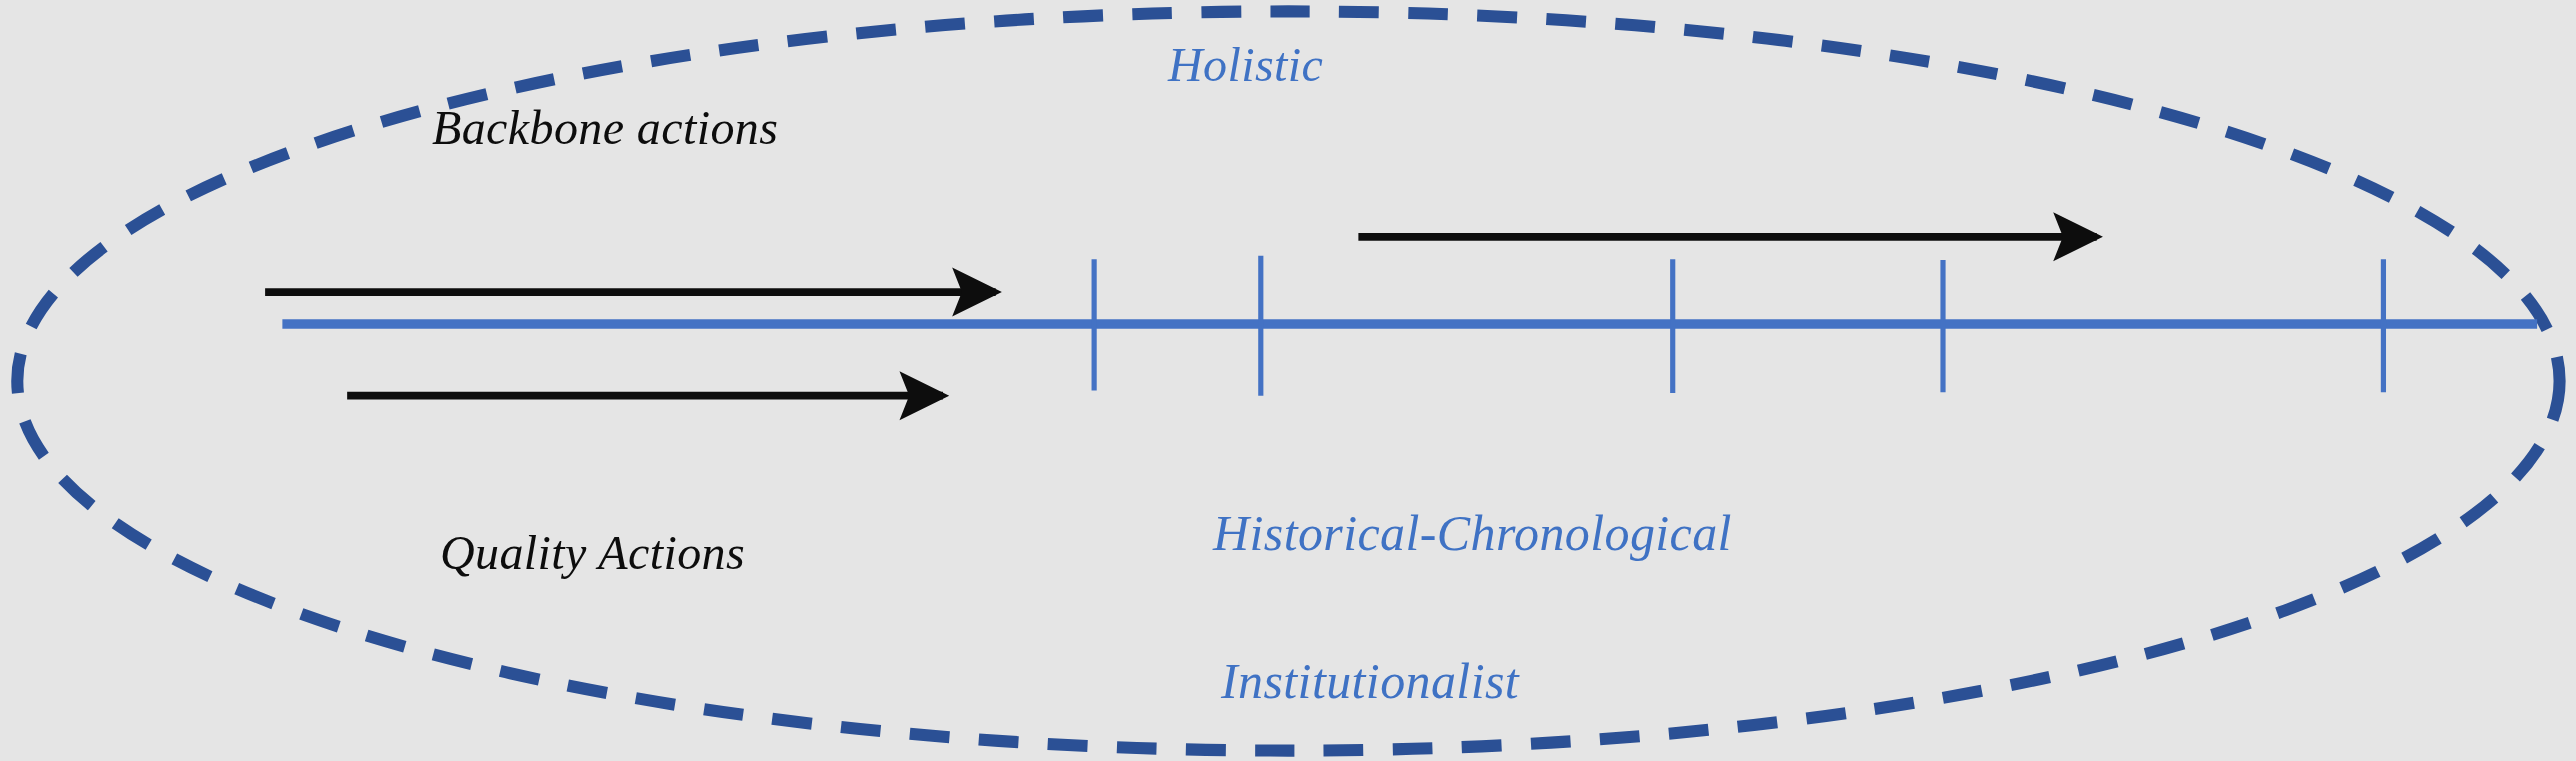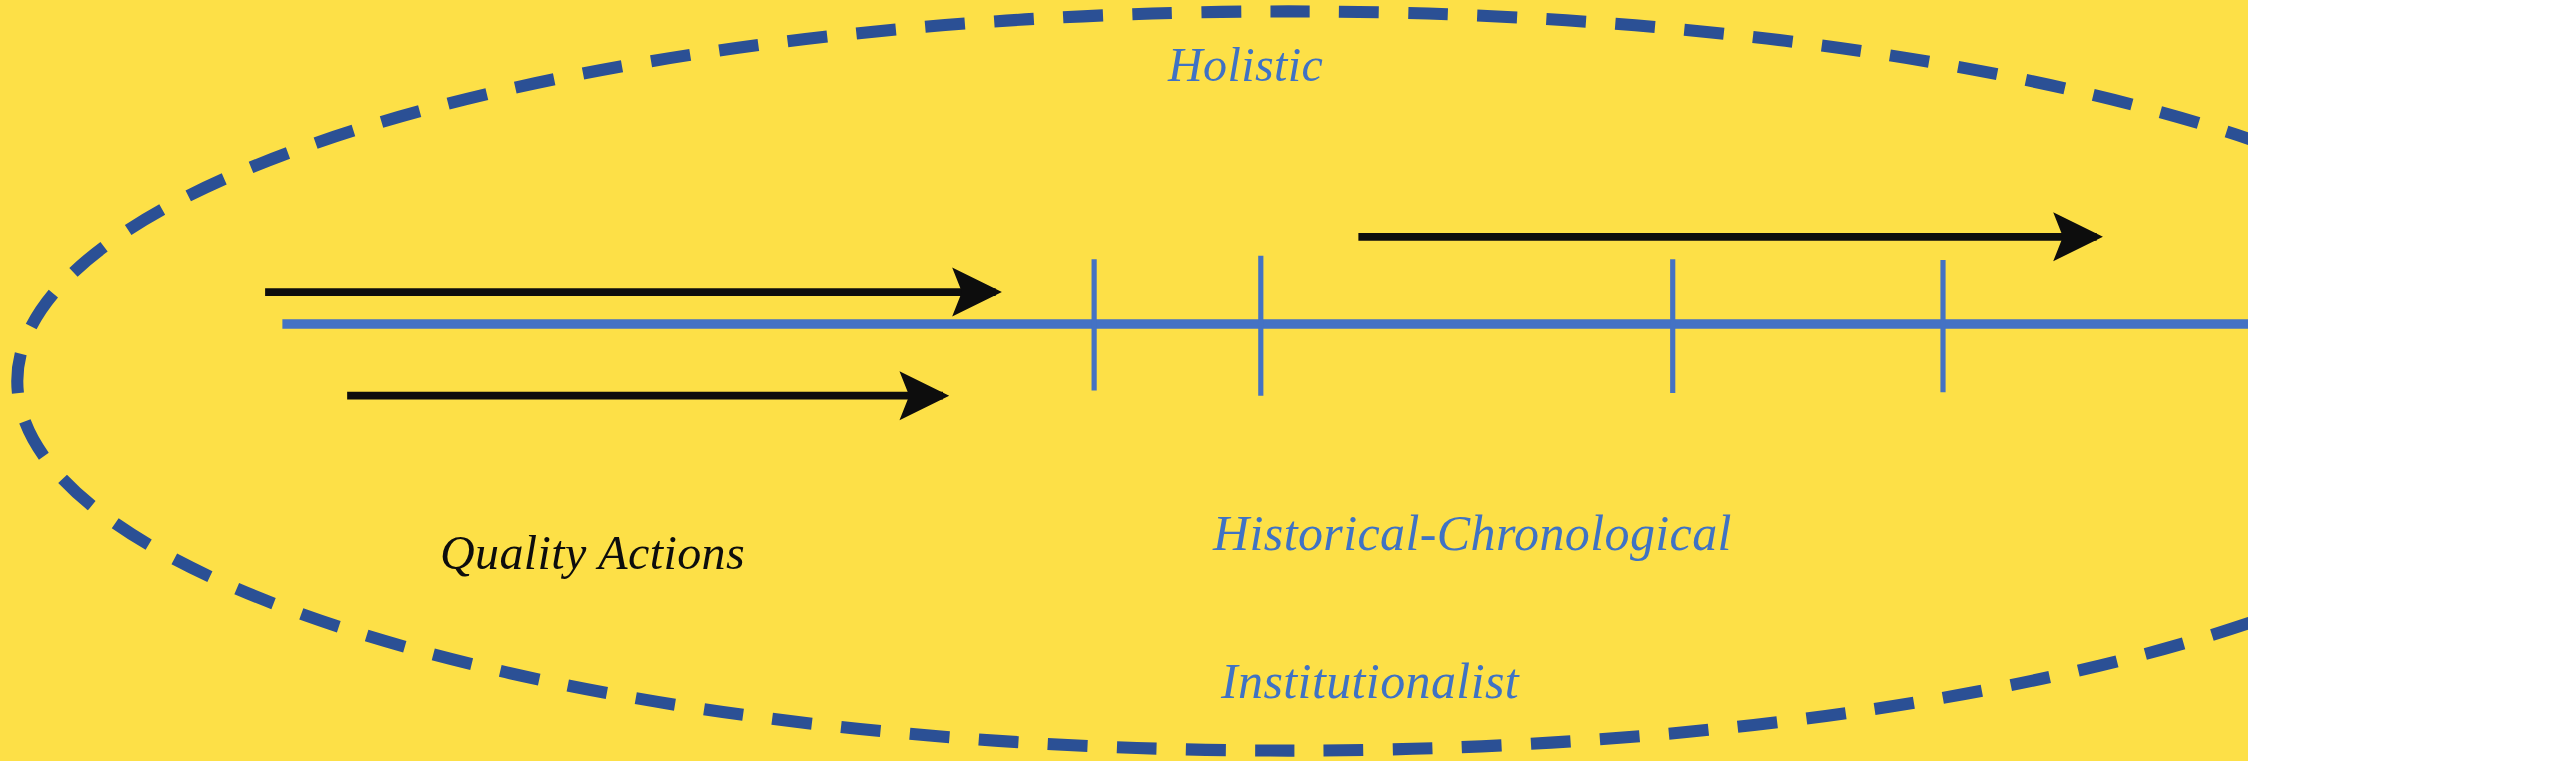--- a/index.html
+++ b/index.html
@@ -6,23 +6,23 @@
   html, body {
     margin: 0;
     padding: 0;
     background: #ffffff;
   }
   body {
     font-family: "Liberation Serif", "DejaVu Serif", serif;
   }
   #stage {
     position: relative;
-    width: 2248px;
+    width: 2576px;
     height: 762px;
-    background: #fde047;
+    background: #e5e5e5;
     overflow: hidden;
   }
   #stage svg.layer {
     position: absolute;
     left: 0;
     top: 0;
     width: 2576px;
     height: 762px;
     display: block;
   }
@@ -64,20 +64,21 @@
     <g id="diagram-arrows">
         <line x1="307" x2="1153" y1="338" y2="338" stroke="#0D0D0D" stroke-width="9" marker-end="url(#ah-black)"></line>
         <line x1="402" x2="1092" y1="458" y2="458" stroke="#0D0D0D" stroke-width="9" marker-end="url(#ah-black)"></line>
         <line x1="1573" x2="2428" y1="274" y2="274" stroke="#0D0D0D" stroke-width="9" marker-end="url(#ah-black)"></line>
       </g>
   </svg>
 
   <div class="lbl lbl-blue" style="left: 1168px; top: 41px; font-size: 48px; color: rgb(63, 114, 196);">Holistic</div>
 
 
+  <div class="lbl lbl-black" style="left: 432px; top: 104px; font-size: 48px; color: rgb(13, 13, 13);">Backbone actions</div>
 
   <div class="lbl lbl-black" style="left: 440px; top: 529px; font-size: 48px; color: rgb(13, 13, 13);">Quality Actions</div>
 
   <div class="lbl lbl-blue" style="left: 1213px; top: 508px; font-size: 50px; color: rgb(63, 114, 196);">Historical-Chronological</div>
 
   <div class="lbl lbl-blue" style="left: 1207px; top: 656px; font-size: 50px; color: rgb(63, 114, 196); margin-left: 14px;">Institutionalist</div>
 
 </div>
 
 

